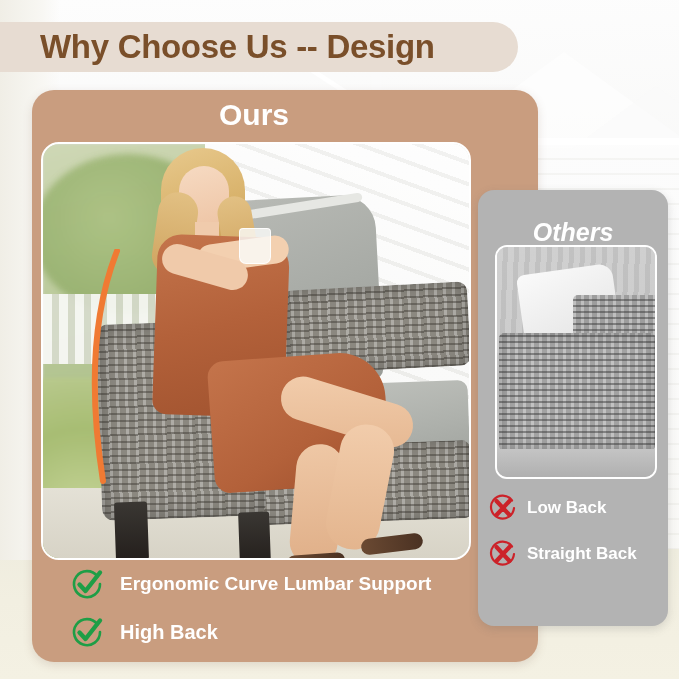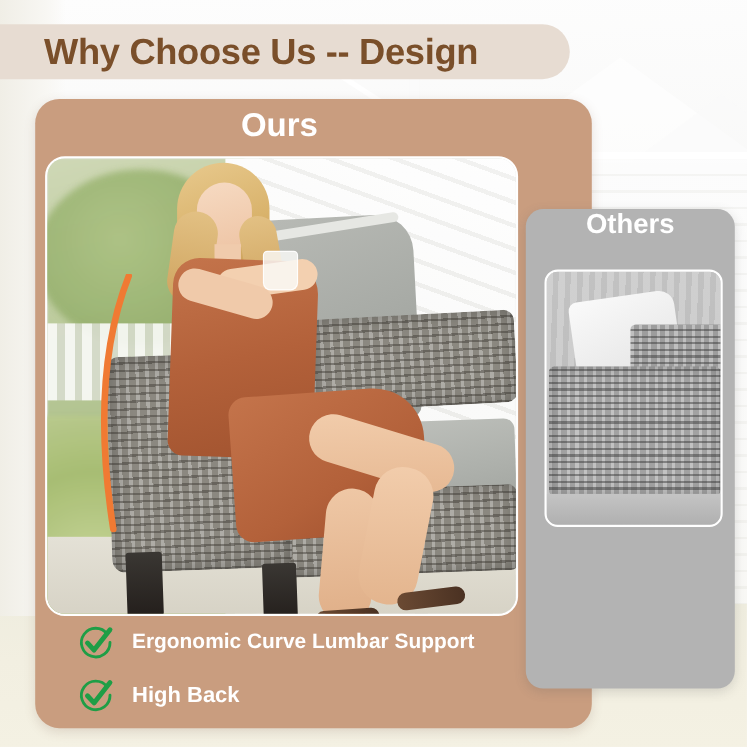--- a/index.html
+++ b/index.html
@@ -141,22 +141,22 @@
   .brow .lbl{font-size:20px;font-weight:bold;color:#ffffff;margin-left:16px;white-space:nowrap;}
   .brow.small .lbl{font-size:19px;}
 
   
   .others-panel{
     position:absolute;left:478px;top:190px;width:190px;height:436px;
     background:#b3b3b3;border-radius:16px;
     box-shadow:0 3px 10px rgba(90,90,90,.2);
   }
   .others-title{
-    position:absolute;left:0;top:0;width:190px;text-align:center;
-    font-size:25px;font-weight:bold;color:#ffffff;
+    position:absolute;left:0;top:28px;width:190px;text-align:center;
+    font-size:25px;font-weight:bold;color:#ffffff;font-style:italic;
   }
   .others-photo{
     position:absolute;left:17px;top:55px;width:158px;height:230px;
     border-radius:12px;overflow:hidden;border:2px solid #ffffff;background:#c6c6c6;
   }
   .op{position:absolute;inset:0;filter:grayscale(1);}
   .op-bg{position:absolute;inset:0;background:linear-gradient(170deg,#d6d6d6,#bcbcbc 55%,#cfcfcf);}
   .op-wall{position:absolute;left:0;top:0;width:100%;height:46%;
     background:repeating-linear-gradient(92deg,#cfcfcf 0px,#cfcfcf 6px,#bdbdbd 6px,#bdbdbd 11px);opacity:.8;}
   .op-pillow{position:absolute;left:24px;top:22px;width:96px;height:80px;
@@ -270,13 +270,29 @@
     <div class="op">
       <div class="op-bg"></div>
       <div class="op-wall"></div>
       <div class="op-pillow"></div>
       <div class="op-back"></div>
       <div class="op-body"></div>
       <div class="op-floor"></div>
     </div>
   </div>
 
+  <div class="others-bullets">
+    <div class="orow">
+      <svg class="icon" width="30" height="30" viewBox="0 0 30 30">
+        <path d="M24 7.5 A11.5 11.5 0 1 0 26 15" stroke="#cc2229" stroke-width="2.2" fill="none" stroke-linecap="round"></path>
+        <path d="M8.5 8 L21.5 22 M21.5 8 L8.5 22" stroke="#cc2229" stroke-width="4.2" fill="none" stroke-linecap="round"></path>
+      </svg>
+      <span class="lbl">Low Back</span>
+    </div>
+    <div class="orow">
+      <svg class="icon" width="30" height="30" viewBox="0 0 30 30">
+        <path d="M24 7.5 A11.5 11.5 0 1 0 26 15" stroke="#cc2229" stroke-width="2.2" fill="none" stroke-linecap="round"></path>
+        <path d="M8.5 8 L21.5 22 M21.5 8 L8.5 22" stroke="#cc2229" stroke-width="4.2" fill="none" stroke-linecap="round"></path>
+      </svg>
+      <span class="lbl">Straight Back</span>
+    </div>
+  </div>
 </div>
 
 </body></html>

